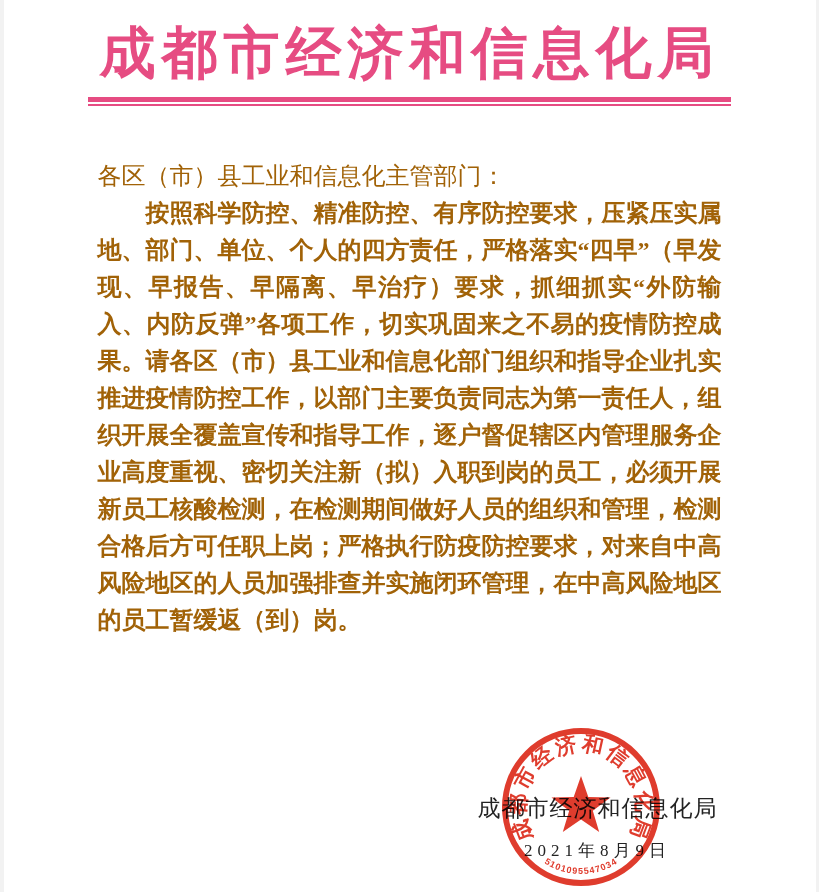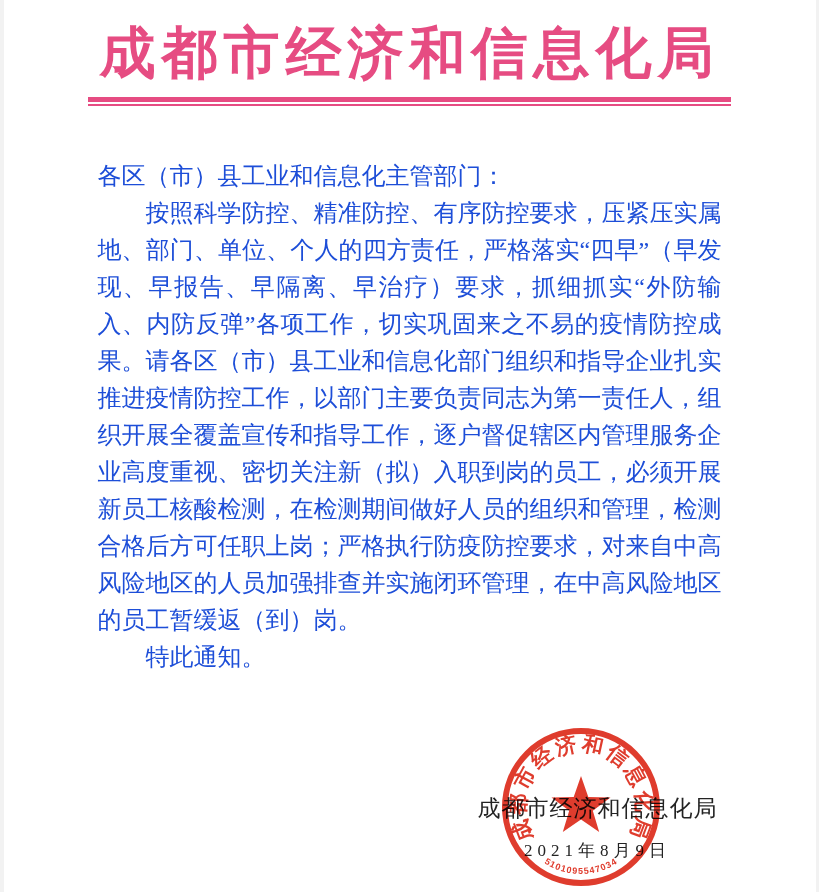--- a/index.html
+++ b/index.html
@@ -40,25 +40,25 @@
   }
   .title-line { display: block; letter-spacing: 1px; }
 
   
   .body-text {
     width: 624px;
     margin: 27px auto 0 auto;
     font-size: 24px;
     line-height: 37px;
     text-align: justify;
-    color: #1d4ed8;
+    color: #a16207;
   }
   .body-text p { margin: 0; }
   .salutation { text-indent: 0; }
-  .para { text-indent: 2em; }
+  .para { text-indent: 2em; font-weight: bold; }
 
   
   .closing {
     position: absolute;
     top: 794px;
     left: 448px;
     width: 292px;
     text-align: center;
     color: #232323;
   }
@@ -111,21 +111,20 @@
       <div class="rule-thin"></div>
     </div>
   </header>
 
   <h1 class="doc-title">
   </h1>
 
   <section class="body-text">
     <p class="salutation">各区（市）县工业和信息化主管部门：</p>
     <p class="para">按照科学防控、精准防控、有序防控要求，压紧压实属地、部门、单位、个人的四方责任，严格落实“四早”（早发现、早报告、早隔离、早治疗）要求，抓细抓实“外防输入、内防反弹”各项工作，切实巩固来之不易的疫情防控成果。请各区（市）县工业和信息化部门组织和指导企业扎实推进疫情防控工作，以部门主要负责同志为第一责任人，组织开展全覆盖宣传和指导工作，逐户督促辖区内管理服务企业高度重视、密切关注新（拟）入职到岗的员工，必须开展新员工核酸检测，在检测期间做好人员的组织和管理，检测合格后方可任职上岗；严格执行防疫防控要求，对来自中高风险地区的人员加强排查并实施闭环管理，在中高风险地区的员工暂缓返（到）岗。</p>
-    <p class="para">特此通知。</p>
   </section>
 
   <div class="closing">
     <div class="signer">成都市经济和信息化局</div>
     <div class="sig-date">2021年8月9日</div>
   </div>
 
   <svg class="seal" viewBox="0 0 166 166" xmlns="http://www.w3.org/2000/svg">
     <circle cx="83" cy="83" r="76" fill="none" stroke-width="6" stroke="#dd2d1d"></circle>
     <path id="sealTextArc" d="M 37.1,115.1 A 56,56 0 1 1 128.9,115.1" fill="none"></path>

